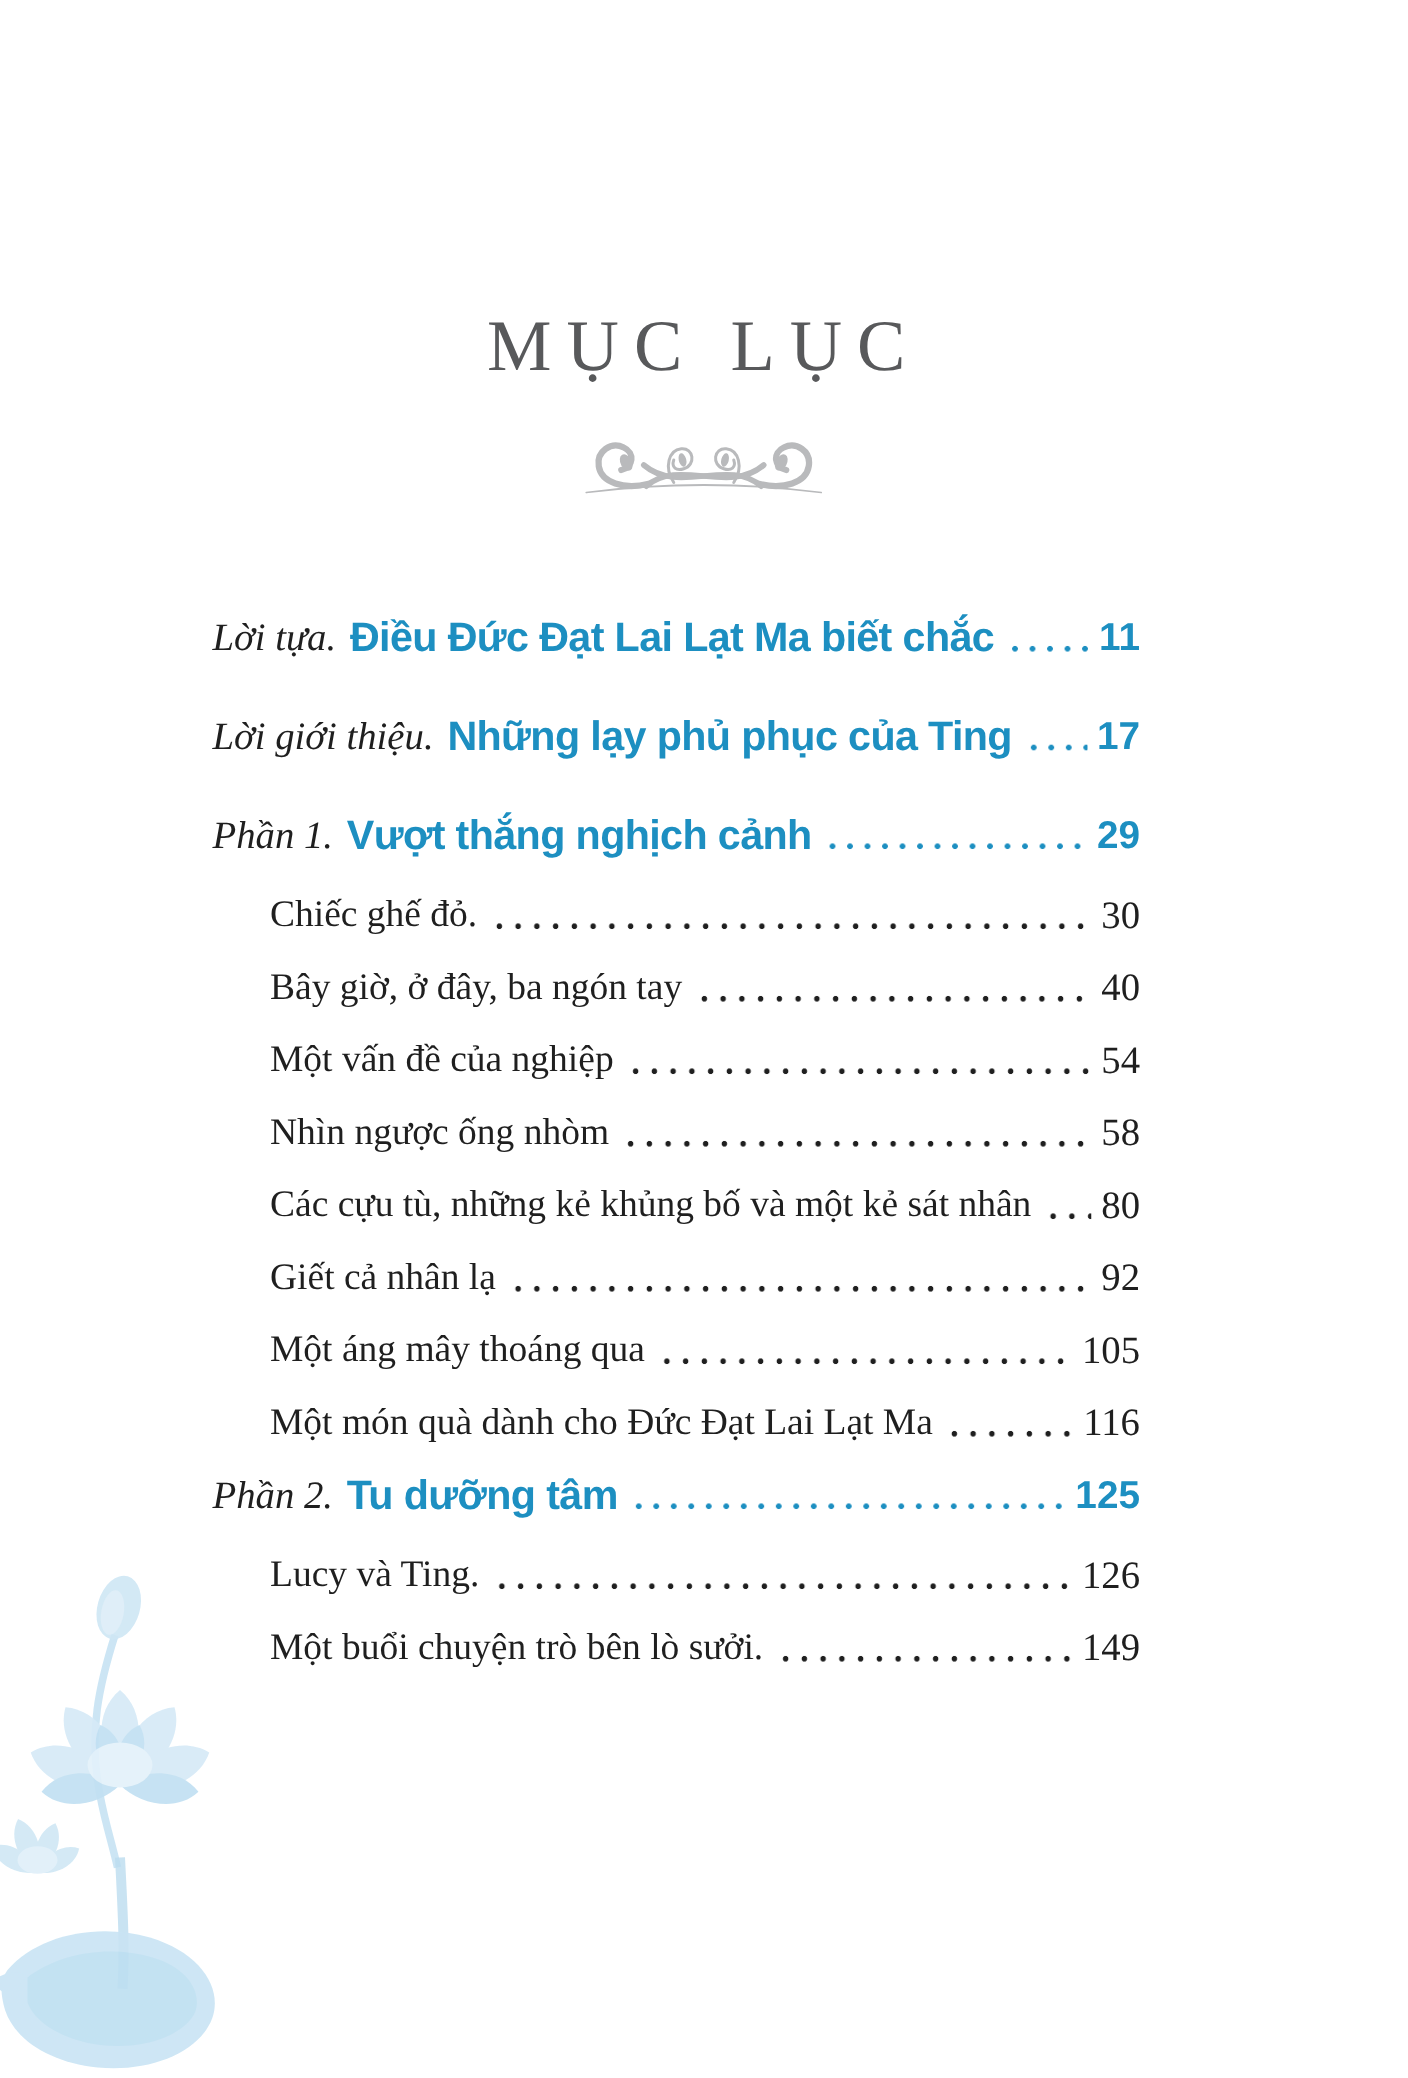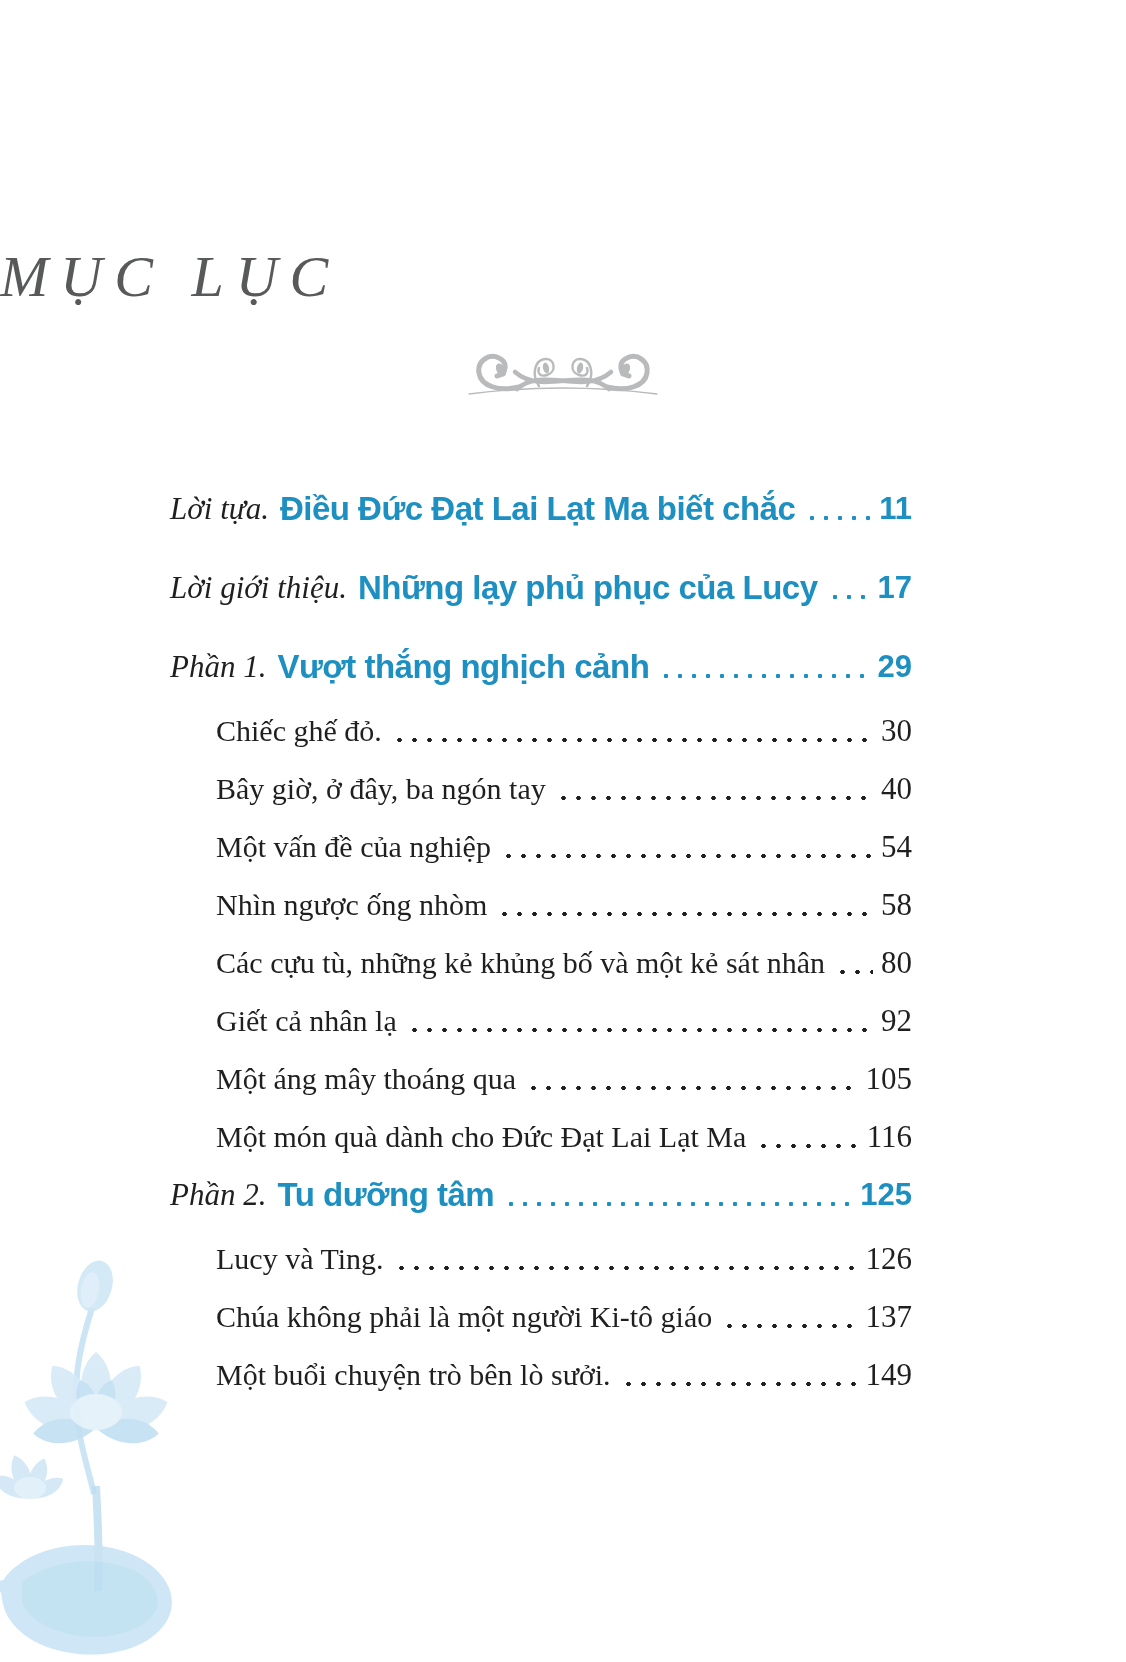--- a/index.html
+++ b/index.html
@@ -9,22 +9,22 @@
     font-family:"Liberation Serif", serif;
     position:relative;
     overflow:hidden;
   }
   .page{position:relative;width:100%;height:100%;}
 
   
   .page-title{
     margin:0;
     padding-top:248px;
-    font-family:"Liberation Serif", serif;
-    font-style:italic;
+    text-align:center;
+    font-family:"Liberation Serif", serif;
     font-weight:400;
     font-size:58px;
     line-height:1;
     letter-spacing:12px;
     color:#58595b;
   }
 
   
   .ornament-wrap{
     margin-top:34px;
@@ -149,21 +149,21 @@
   <div class="toc">
     <div class="toc-row level-front">
       <span class="prefix">Lời tựa.</span>
       <span class="title">Điều Đức Đạt Lai Lạt Ma biết chắc</span>
       <span class="dots"></span>
       <span class="page-num">11</span>
     </div>
 
     <div class="toc-row level-front">
       <span class="prefix">Lời giới thiệu.</span>
-      <span class="title">Những lạy phủ phục của Lucy</span>
+      <span class="title">Những lạy phủ phục của Ting</span>
       <span class="dots"></span>
       <span class="page-num">17</span>
     </div>
 
     <div class="toc-row level-section">
       <span class="prefix">Phần 1.</span>
       <span class="title">Vượt thắng nghịch cảnh</span>
       <span class="dots"></span>
       <span class="page-num">29</span>
     </div>
@@ -231,26 +231,20 @@
       <span class="page-num">125</span>
     </div>
 
     <div class="toc-row level-chapter">
       <span class="prefix"></span>
       <span class="title">Lucy và Ting.</span>
       <span class="dots"></span>
       <span class="page-num">126</span>
     </div>
 
-    <div class="toc-row level-chapter">
-      <span class="prefix"></span>
-      <span class="title">Chúa không phải là một người Ki-tô giáo</span>
-      <span class="dots"></span>
-      <span class="page-num">137</span>
-    </div>
 
     <div class="toc-row level-chapter">
       <span class="prefix"></span>
       <span class="title">Một buổi chuyện trò bên lò sưởi.</span>
       <span class="dots"></span>
       <span class="page-num">149</span>
     </div>
   </div>
 
   <svg class="lotus" viewBox="0 0 212 416">

